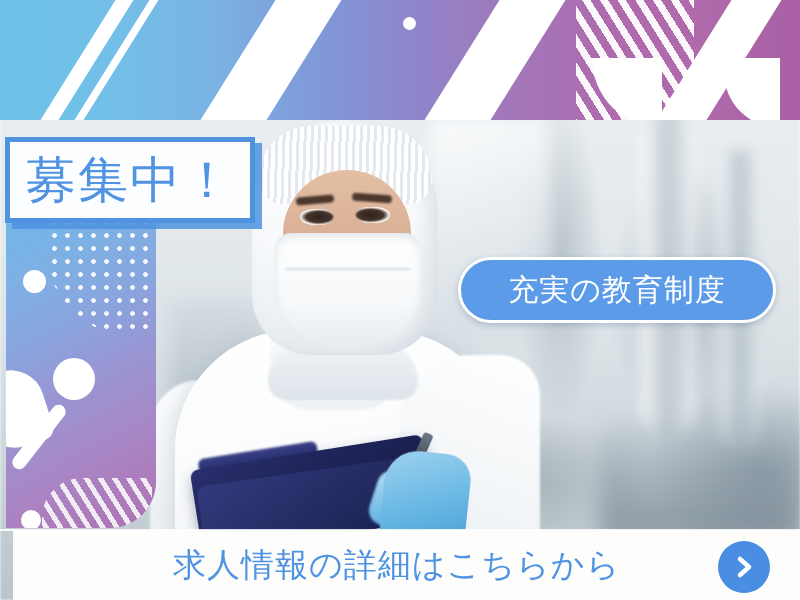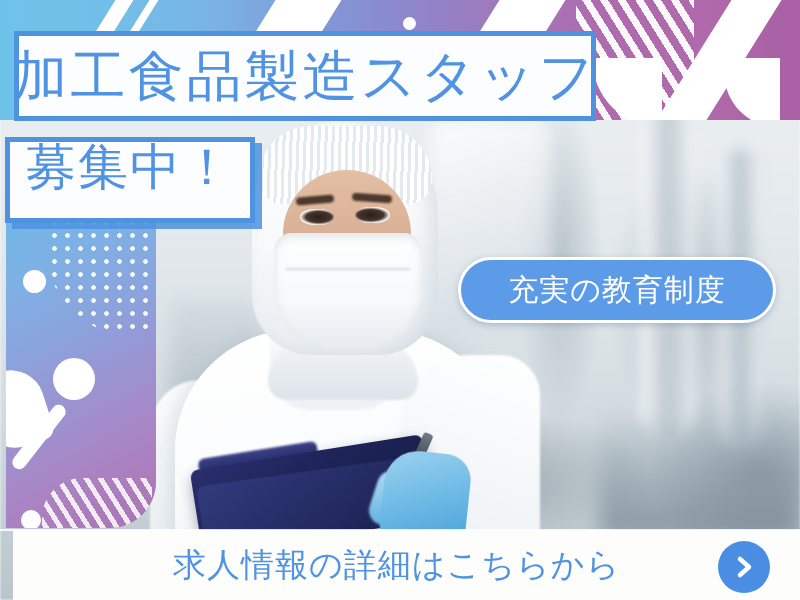--- a/index.html
+++ b/index.html
@@ -274,20 +274,21 @@
     background: #4e92e0; opacity:0.85;
   }
   .subtitle-box {
     position: absolute;
     left: 5px; top: 137px;
     width: 250px; height: 86px;
     background: #fbfdff;
     border: 5px solid #4e92e0;
     box-sizing: border-box;
     display: flex;
+    align-items: center;
     justify-content: center;
   }
   .subtitle-box .subtitle-text {
     color: #4f93e2;
     font-size: 50px;
     letter-spacing: 2px;
     line-height: 1;
     white-space: nowrap;
   }
 
@@ -403,23 +404,20 @@
   <div class="left-panel">
     <div class="dots"></div>
     <div class="circ" style="left:17px;  top:48px;  width:23px; height:23px;"></div>
     <div class="circ" style="left:47px;  top:136px; width:42px; height:42px;"></div>
     <div class="circ" style="left:15px;  top:288px; width:20px; height:20px;"></div>
     <div class="blob"></div>
     <div class="diag-bar"></div>
     <div class="hatch-corner"></div>
   </div>
 
-  <div class="title-box">
-    <div class="title-text">加工食品製造スタッフ</div>
-  </div>
 
   <div class="subtitle-shadow"></div>
   <div class="subtitle-box">
     <div class="subtitle-text">募集中！</div>
   </div>
 
   <div class="badge" id="badge-1">
     <span>充実の教育制度</span>
   </div>
 

